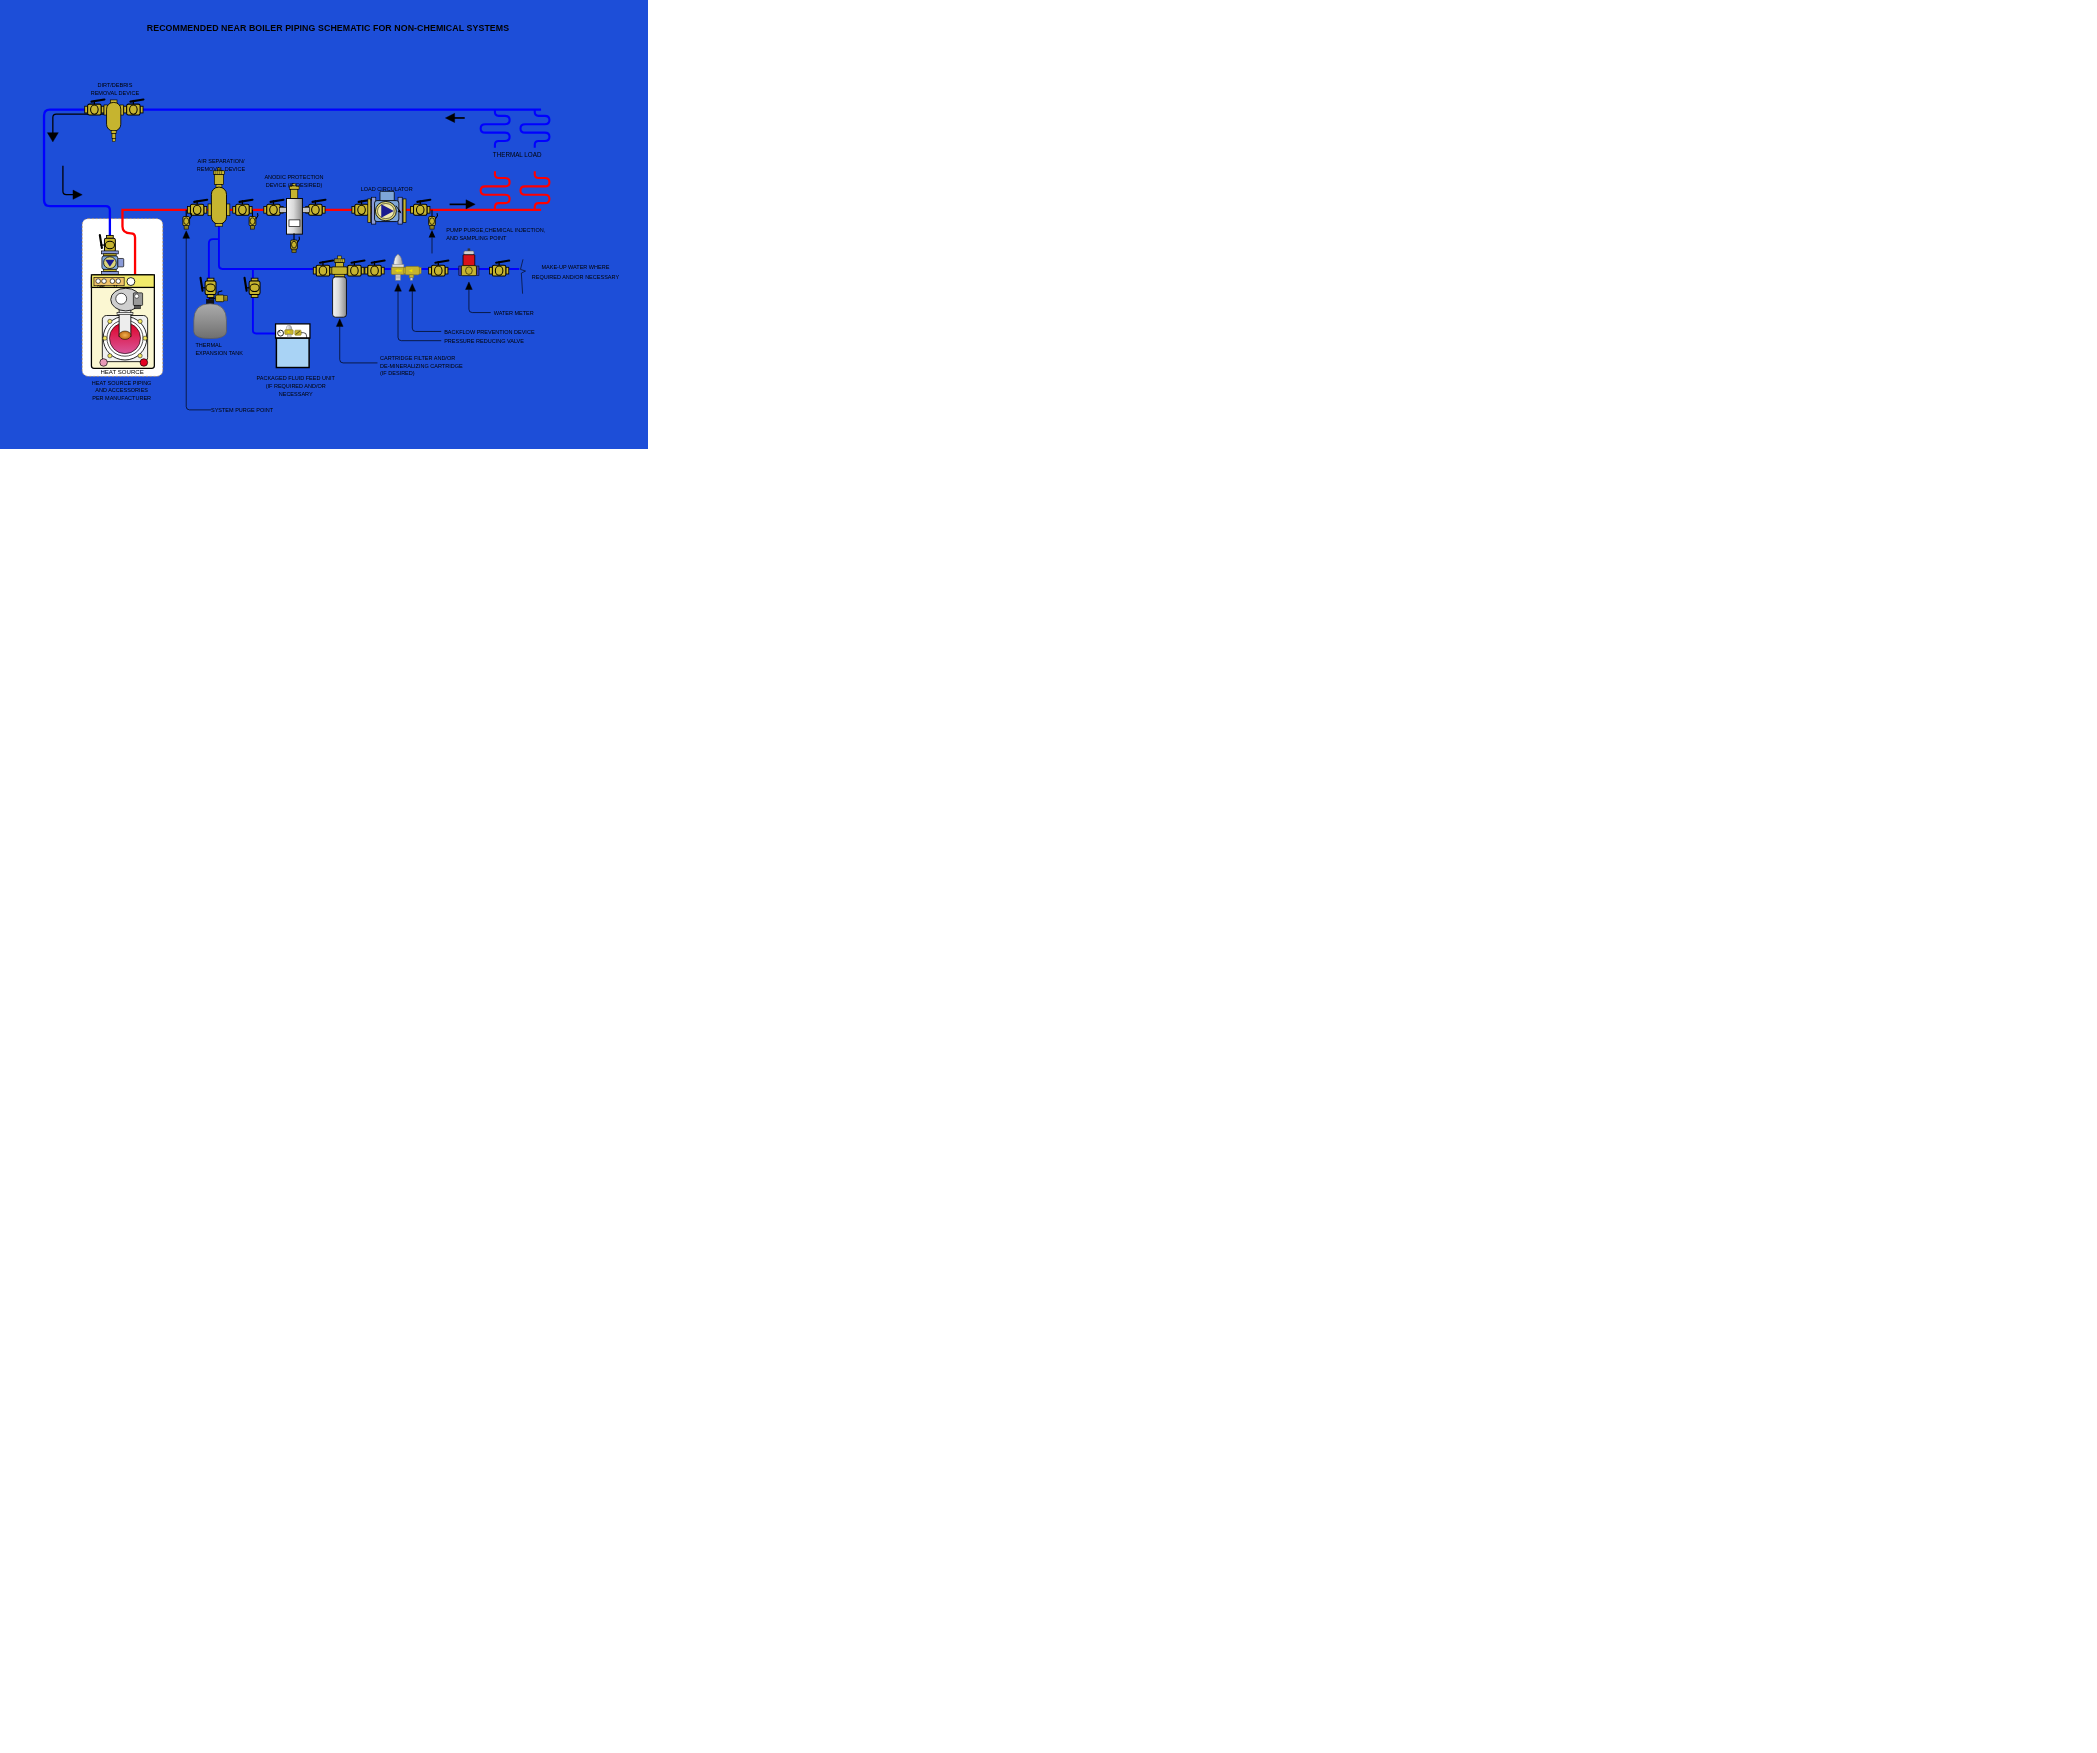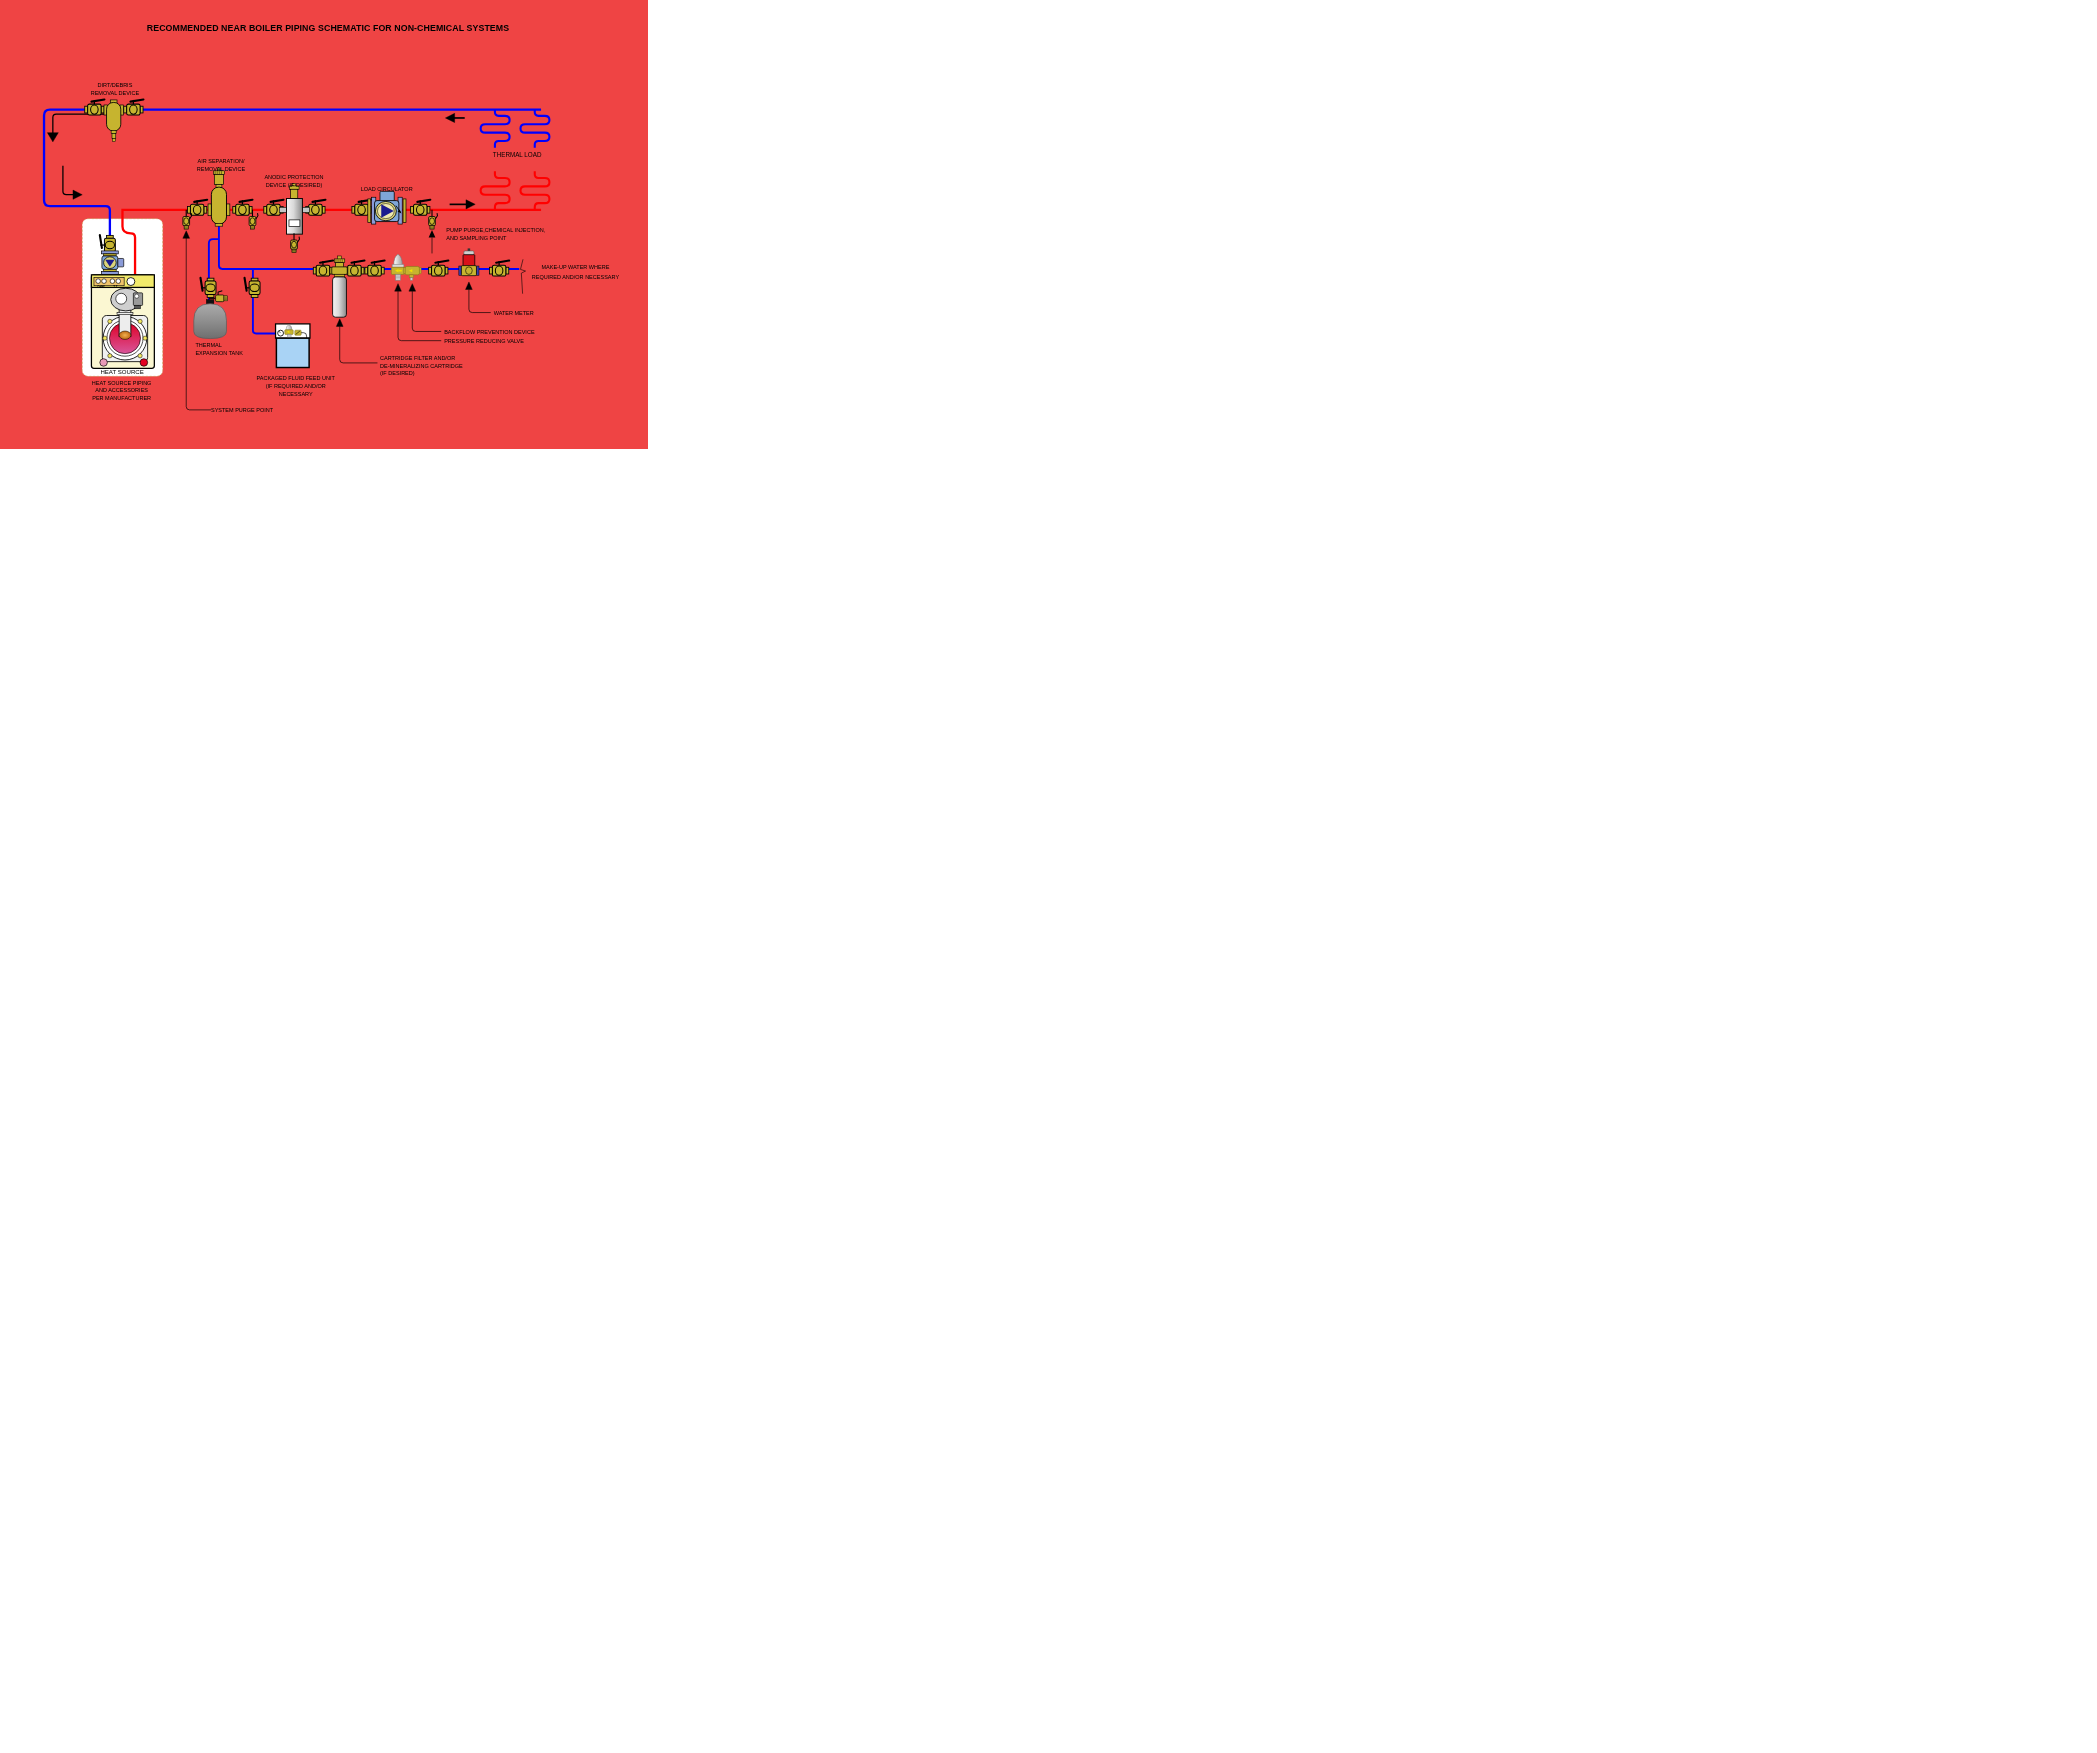--- a/index.html
+++ b/index.html
@@ -1,16 +1,16 @@
 <!DOCTYPE html>
 <html style="font-size:6.7px"><head>
 <meta charset="utf-8">
 <style>
   html,body{margin:0;padding:0;background:#ffffff;}
-  .stage{width:648px;height:449px;position:relative;background:#ef4444;font-family:"Liberation Sans",sans-serif;}
+  .stage{width:648px;height:449px;position:relative;background:#1d4ed8;font-family:"Liberation Sans",sans-serif;}
   svg{display:block;}
   text{font-family:"Liberation Sans","DejaVu Sans",sans-serif;fill:#000;}
   .title{font-size:21px;font-weight:bold;letter-spacing:.2px;}
   .lbl{font-size:13.2px;}
   .lbl-big{font-size:15px;}
   .lbl-hs{font-size:14.5px;}
   .tiny{font-size:7px;font-weight:bold;}
 </style>
 </head>
 <body>

